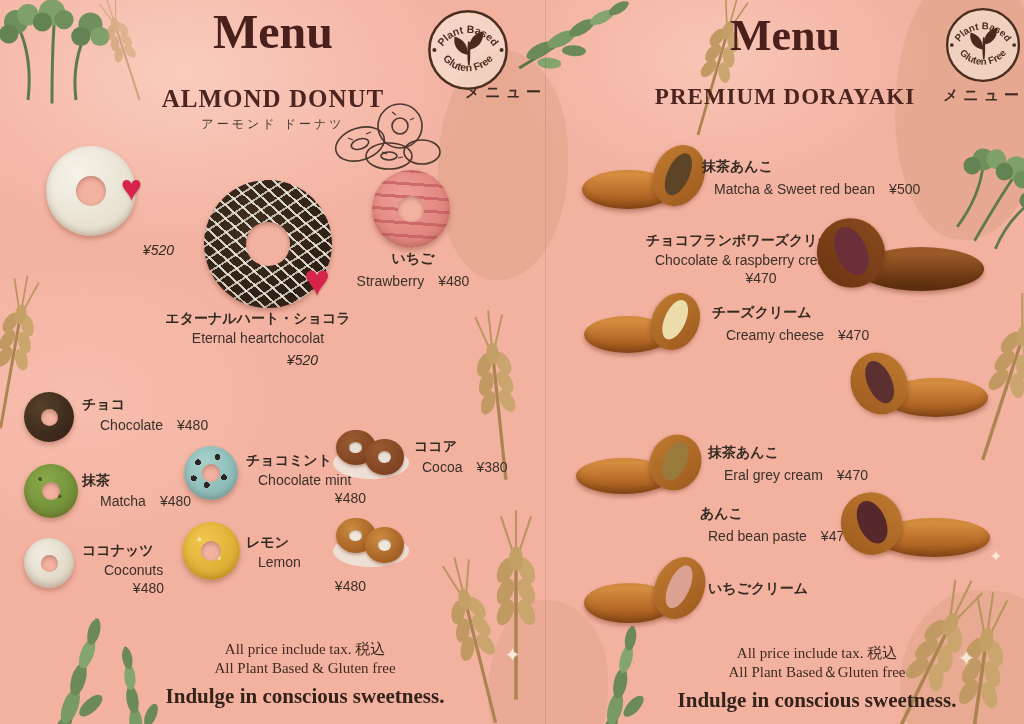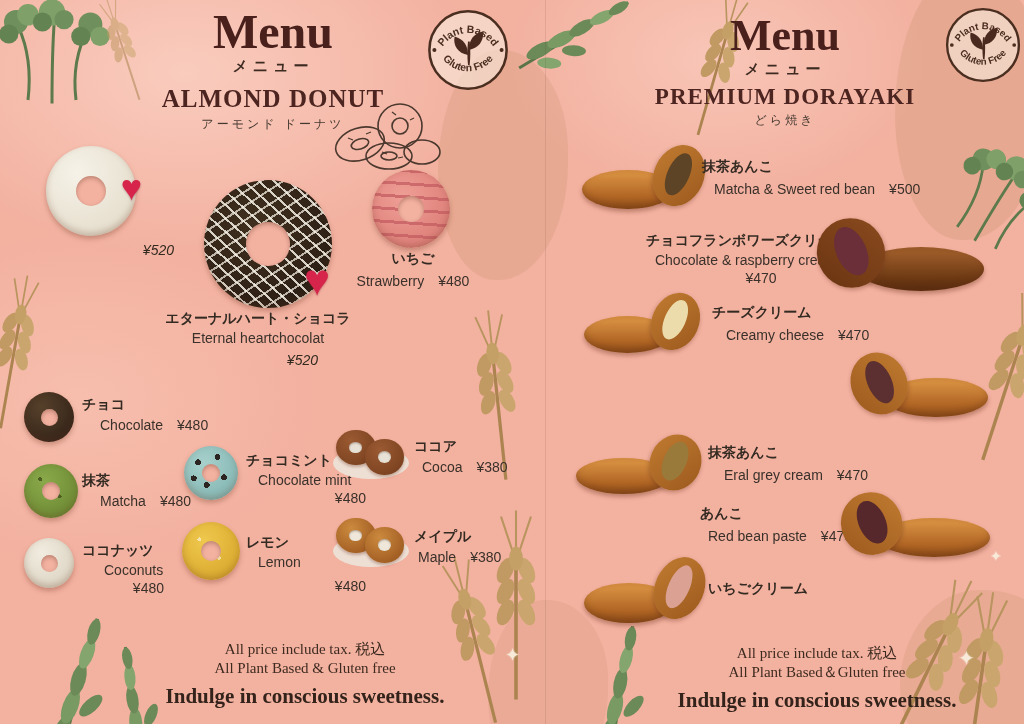--- a/index.html
+++ b/index.html
@@ -18,21 +18,21 @@
 
   
   .blob{position:absolute;border-radius:48% 52% 55% 45%/55% 45% 52% 48%;background:rgba(193,141,97,.38);}
   .decor{position:absolute;pointer-events:none;}
   .sparkle{position:absolute;color:#f7ead8;text-shadow:0 0 2px rgba(255,245,230,.8);}
 
   
   .menu-title{position:absolute;width:100%;text-align:center;font-family:"Liberation Serif",serif;font-weight:bold;color:#49201c;}
   .pl .menu-title{top:4px;font-size:48px;}
   .pr .menu-title{top:10px;font-size:44px;}
-  .menu-sub{position:absolute;width:100%;text-align:center;font-weight:bold;font-size:15px;letter-spacing:5px;color:#3d2b22;}
+  .menu-sub{position:absolute;width:100%;text-align:right;font-weight:bold;font-size:15px;letter-spacing:5px;color:#3d2b22;margin-top:26px;}
   .pl .menu-sub{top:57px;} .pr .menu-sub{top:60px;}
   .section-title{position:absolute;width:100%;text-align:center;font-family:"Liberation Serif",serif;font-weight:bold;font-size:25px;color:#4c2420;letter-spacing:1px;}
   .pl .section-title{top:85px;} .pr .section-title{top:84px;font-size:23px;}
   .section-sub{position:absolute;width:100%;text-align:center;font-size:12px;letter-spacing:3px;color:#443930;}
   .pl .section-sub{top:116px;} .pr .section-sub{top:112px;}
 
   
   .badge{position:absolute;}
   .badge svg{display:block;}
 
@@ -313,37 +313,32 @@
     <div class="tb" style="left:414px;top:438px">
       <div class="jp">ココア</div>
       <div class="row mt2" style="padding-left:8px"><span class="en">Cocoa</span><span class="price">¥380</span></div>
     </div>
 
     <div class="pair" style="left:333px;top:518px;width:76px;height:52px">
       <div class="plate"></div>
       <div class="mini maple m1" style="--mh:#efe8da"></div>
       <div class="mini maple m2" style="--mh:#efe8da"></div>
     </div>
-    <div class="tb" style="left:414px;top:528px">
-      <div class="jp">メイプル</div>
-      <div class="row mt2" style="padding-left:4px"><span class="en">Maple</span><span class="price">¥380</span></div>
-    </div>
 
     <div class="footer">
       <div class="f1">All price include tax. 税込</div>
       <div class="f2">All Plant Based &amp; Gluten free</div>
       <div class="tagline">Indulge in conscious sweetness.</div>
     </div>
   </div>
 
   <div class="page page-right pr">
     <div class="menu-title">Menu</div>
     <div class="menu-sub">メニュー</div>
     <div class="section-title">PREMIUM DORAYAKI</div>
-    <div class="section-sub">どら焼き</div>
 
     <div class="badge" style="left:398px;top:6px">
       <svg width="78" height="78" viewBox="0 0 100 100">
         <defs>
           <path id="arcTopR" d="M 16,54 A 36,36 0 0 1 84,54"></path>
           <path id="arcBotR" d="M 13,46 A 38,38 0 0 0 87,46"></path>
         </defs>
         <circle cx="50" cy="50" r="46" fill="rgba(247,240,228,.55)" stroke="#4a2e20" stroke-width="3"></circle>
         <text font-size="12.5" font-weight="bold" fill="#4a2e20" font-family="Liberation Sans, sans-serif">
           <textPath href="#arcTopR" startOffset="50%" text-anchor="middle">Plant Based</textPath>

